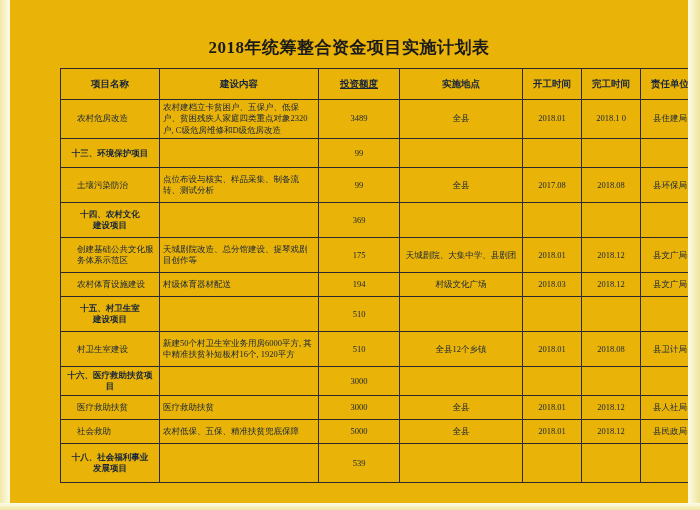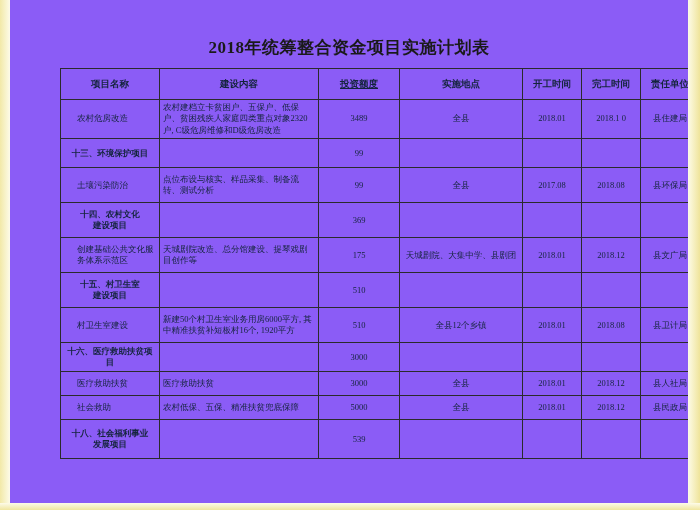--- a/index.html
+++ b/index.html
@@ -33,21 +33,21 @@
     position: absolute;
     left: 0; bottom: 0;
     width: 700px; height: 7px;
     background: linear-gradient(to top, #f0e6a0, #fdfbe9);
     z-index: 5;
   }
   .page {
     position: absolute;
     left: 10px; top: 0;
     width: 678px; height: 503px;
-    background: #8b5cf6;
+    background: #eab308;
   }
   .doc-title {
     position: absolute;
     left: 0; top: 36px;
     width: 678px;
     text-align: center;
     font-size: 17px;
     font-weight: bold;
     letter-spacing: 0.5px;
     color: #1a1a1a;
@@ -158,20 +158,29 @@
         </tr>
         <tr>
           <td class="name-cell left two-line">创建基础公共文化服务体系示范区</td>
           <td class="content-cell two-line">天城剧院改造、总分馆建设、提琴戏剧目创作等</td>
           <td class="center two-line">175</td>
           <td class="center two-line">天城剧院、大集中学、县剧团</td>
           <td class="center two-line">2018.01</td>
           <td class="center two-line">2018.12</td>
           <td class="center two-line">县文广局</td>
         </tr>
+        <tr>
+          <td class="name-cell left short">农村体育设施建设</td>
+          <td class="content-cell short">村级体育器材配送</td>
+          <td class="center short">194</td>
+          <td class="center short">村级文化广场</td>
+          <td class="center short">2018.03</td>
+          <td class="center short">2018.12</td>
+          <td class="center short">县文广局</td>
+        </tr>
         <tr class="section-row">
           <td class="name-cell two-line">十五、村卫生室<br>建设项目</td>
           <td class="content-cell two-line"></td>
           <td class="center two-line">510</td>
           <td class="center two-line"></td>
           <td class="center two-line"></td>
           <td class="center two-line"></td>
           <td class="center two-line"></td>
         </tr>
         <tr>

